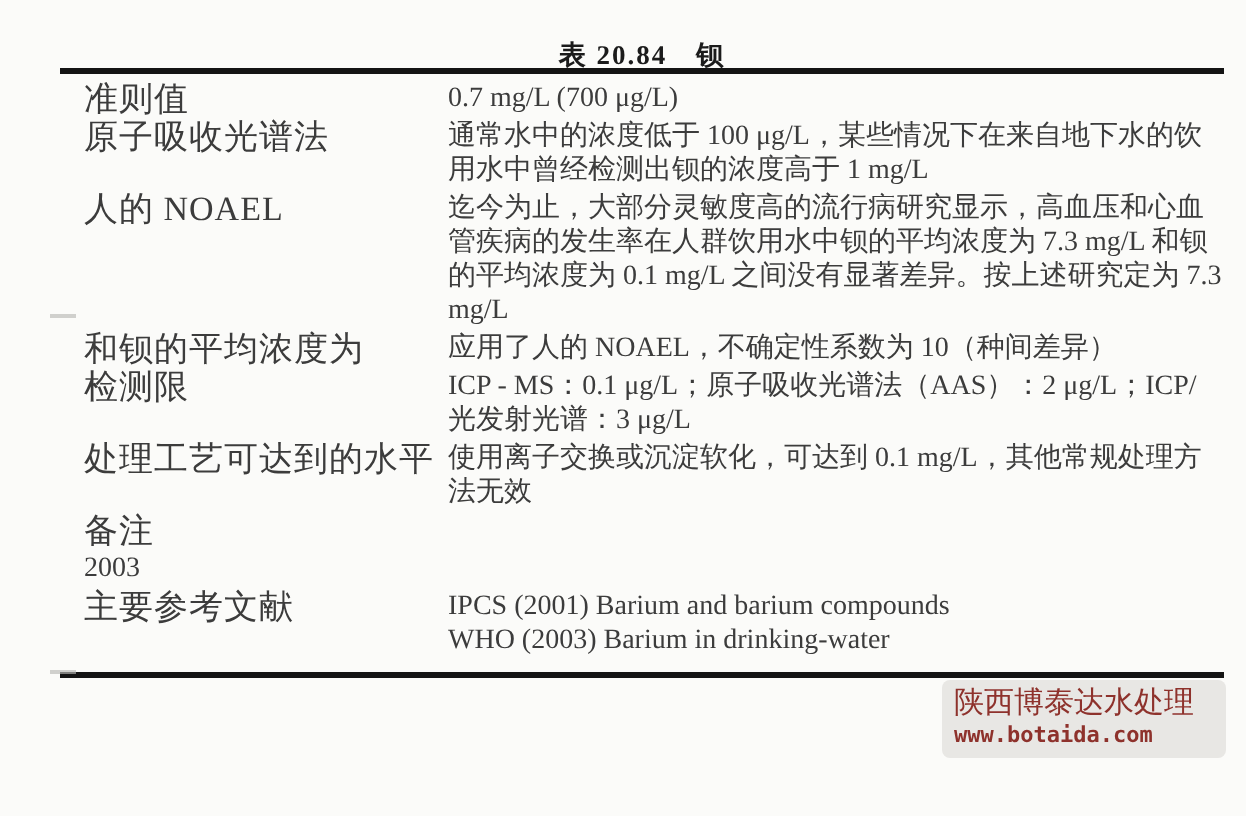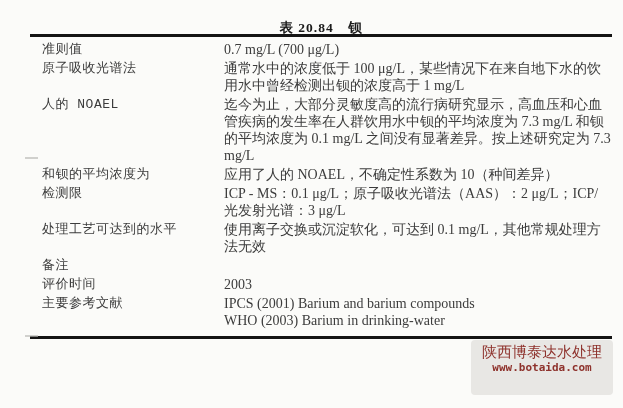--- a/index.html
+++ b/index.html
@@ -39,24 +39,23 @@
     padding:4px 0 5px 12px;
   }
   .row{
     display:flex;
     align-items:flex-start;
     margin-bottom:2px;
   }
   .row-label{
     flex:none;
     width:182px;
-    font-size:13px;
+    font-size:17px;
     line-height:17px;
     letter-spacing:0.5px;
-    font-family:Liberation Mono, monospace;
   }
   .row-value{
     flex:1;
     font-size:14px;
     line-height:17px;
     white-space:pre-line;
   }
   .artifact{
     position:absolute;
     left:25px;
@@ -66,22 +65,22 @@
     opacity:.65;
   }
   .artifact.a1{top:157px;}
   .artifact.a2{top:335px;}
   .watermark{
     position:absolute;
     left:471px; top:340px;
     width:142px;
     background:var(--wm_bg);
     border-radius:4px;
-    padding:3px 6px 20px 6px;
-    text-align:center;
+    padding:3px 6px 4px 6px;
+    text-align:left;
   }
   .wm-company{
     font-family:"Liberation Sans","DejaVu Sans",sans-serif;
     font-size:15px;
     line-height:17px;
     color:var(--wm_text);
     white-space:nowrap;
   }
   .wm-url{
     font-family:"DejaVu Sans Mono","Liberation Mono",monospace;
@@ -127,21 +126,20 @@
   <div class="row">
     <div class="row-label">处理工艺可达到的水平</div>
     <div class="row-value">使用离子交换或沉淀软化，可达到 0.1 mg/L，其他常规处理方法无效</div>
   </div>
 
   <div class="row">
     <div class="row-label">备注</div>
   </div>
 
   <div class="row">
-    <div class="row-label">评价时间</div>
     <div class="row-value">2003</div>
   </div>
 
   <div class="row">
     <div class="row-label">主要参考文献</div>
     <div class="row-value">IPCS (2001) Barium and barium compounds
 WHO (2003) Barium in drinking-water</div>
   </div>
 </div>
   <div class="rule"></div>

